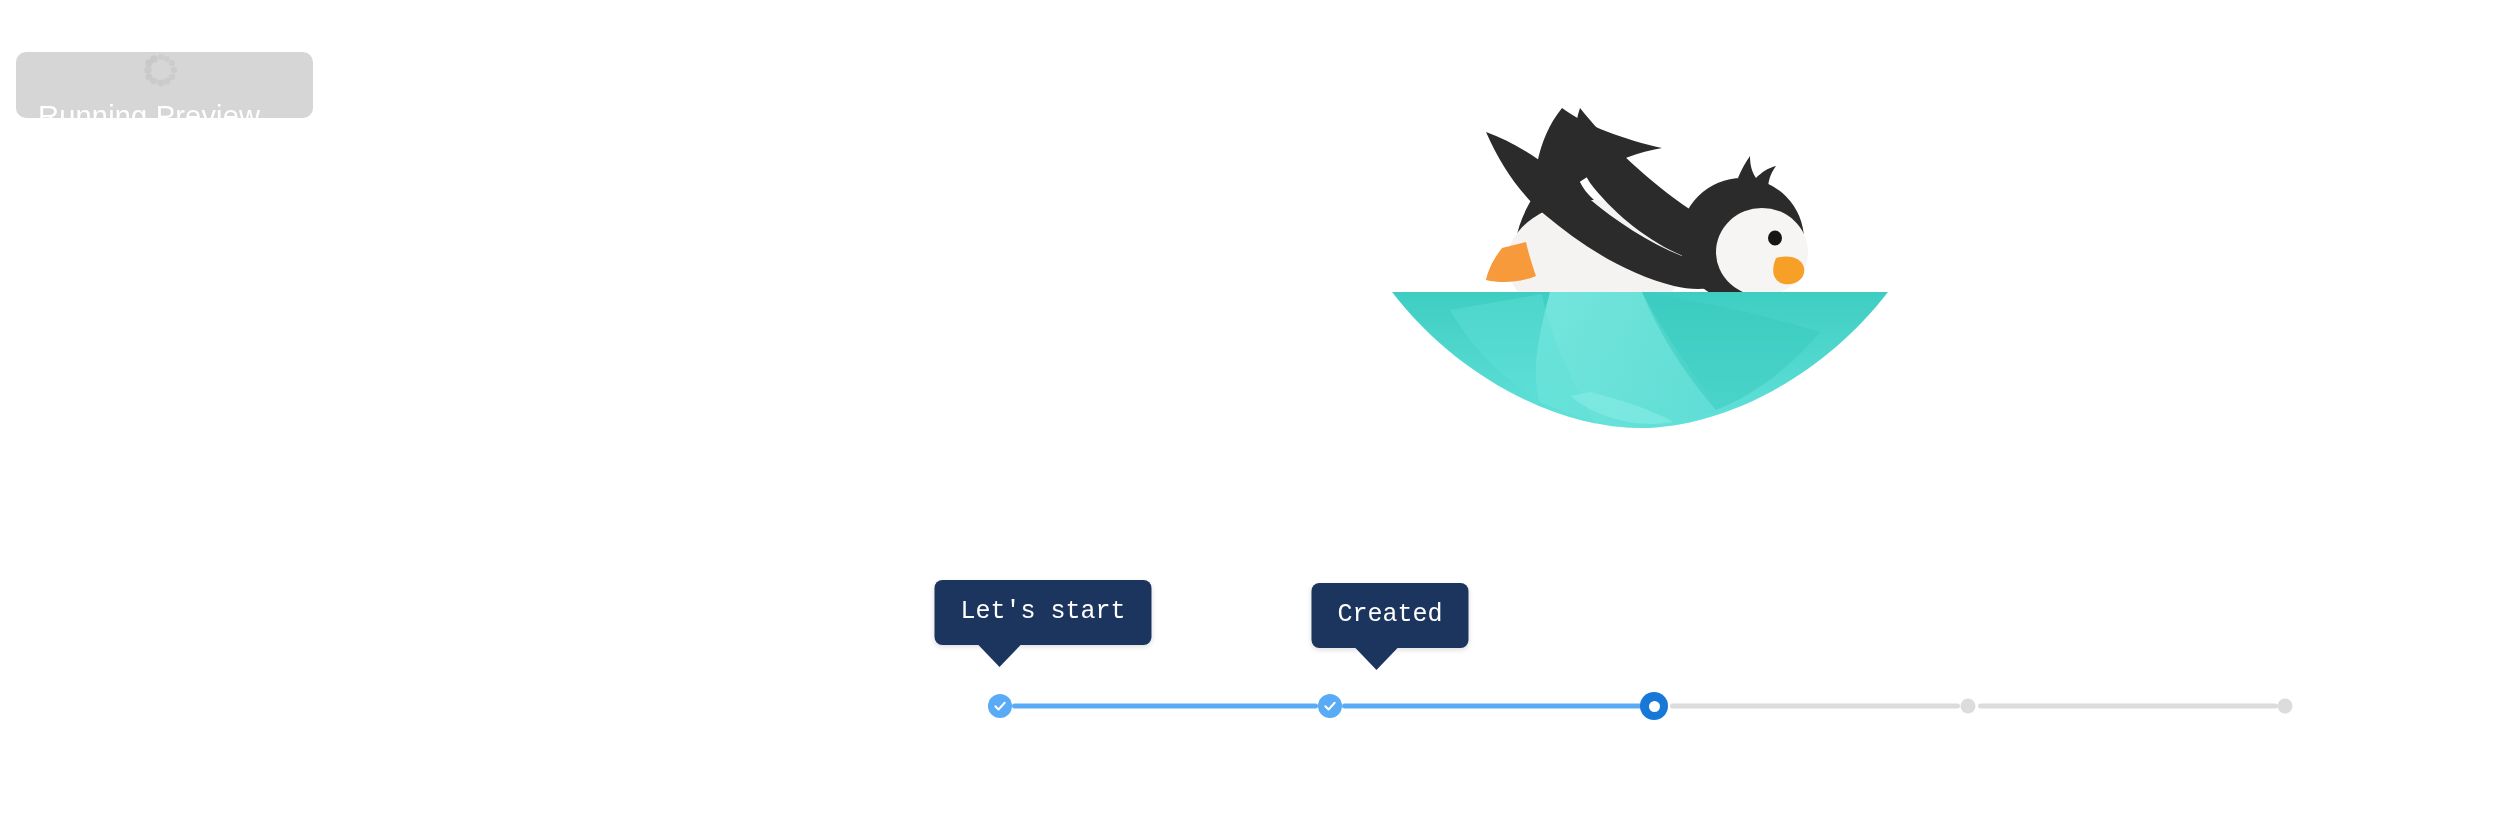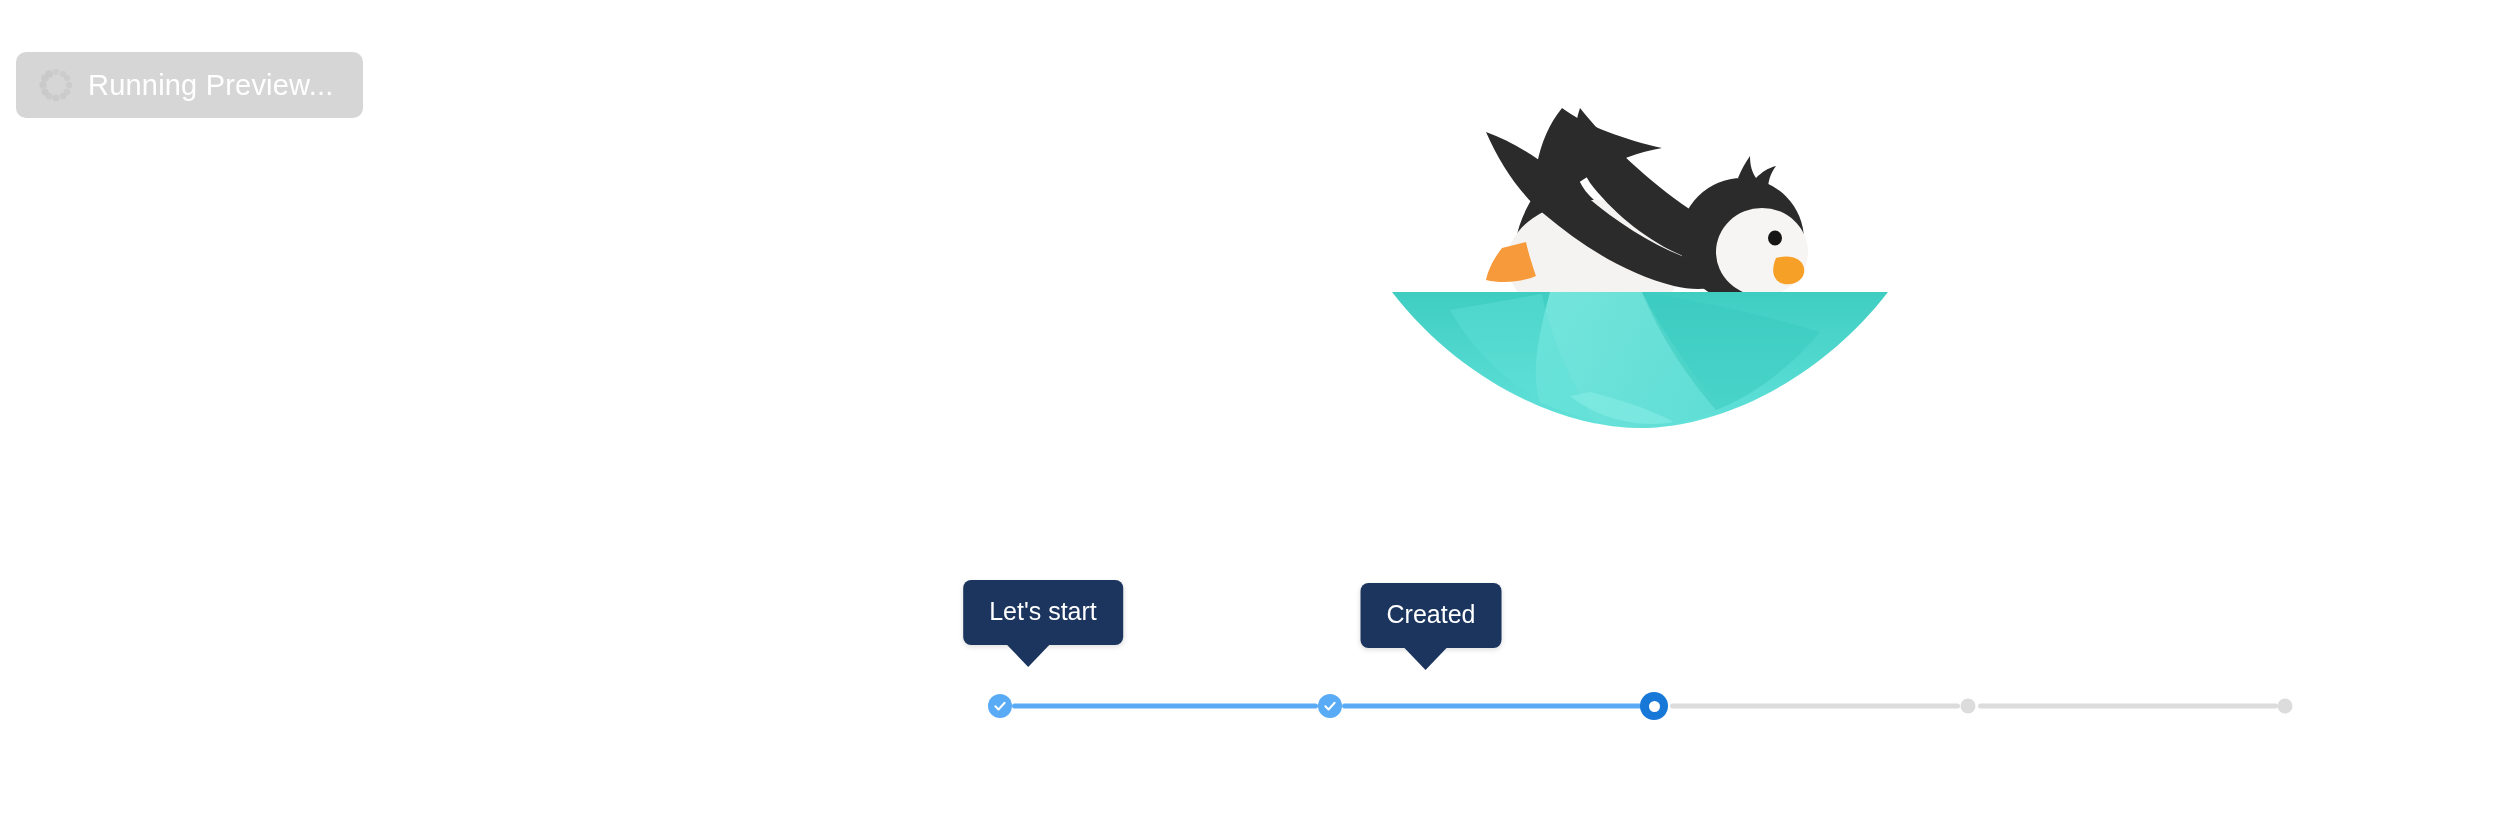--- a/index.html
+++ b/index.html
@@ -21,20 +21,21 @@
     left: 16px;
     top: 52px;
     height: 66px;
     display: flex;
     align-items: center;
     gap: 14px;
     padding: 0 30px 0 22px;
     background: #d6d6d6;
     border-radius: 10px;
     box-sizing: border-box;
+    flex-direction: column;
   }
   .spinner {
     width: 36px;
     height: 36px;
     position: relative;
     flex: 0 0 auto;
   }
   .spinner i {
     position: absolute;
     left: 50%;
@@ -124,20 +125,21 @@
   .step-tip-body {
     background: #1b355e;
     color: #ffffff;
     font-size: 25px;
     line-height: 1;
     padding: 19px 26px 21px;
     border-radius: 8px;
     white-space: nowrap;
     box-shadow: 0 2px 5px rgba(0,0,0,.13);
     text-align: center;
+    font-family: Liberation Mono, monospace;
   }
   .step-tip-arrow {
     position: absolute;
     left: 43px;
     top: 100%;
     margin-top: -1px;
     width: 0;
     height: 0;
     border-left: 22px solid transparent;
     border-right: 22px solid transparent;
@@ -224,18 +226,18 @@
       </svg>
   </div>
   <div class="step-node active" style="left:1654px; top:706px;"></div>
   <div class="step-node pending" style="left:1968px; top:706px;"></div>
   <div class="step-node pending" style="left:2285px; top:706px;"></div>
 
   <div class="step-tip" style="left:1043px; top:580px;">
     <div class="step-tip-body">Let's start</div>
     <div class="step-tip-arrow"></div>
   </div>
-  <div class="step-tip" style="left:1431px; top:583px;">
+  <div class="step-tip" style="left:1390px; top:583px;">
     <div class="step-tip-body">Created</div>
     <div class="step-tip-arrow"></div>
   </div>
 
 </div>
 
 </body></html>

